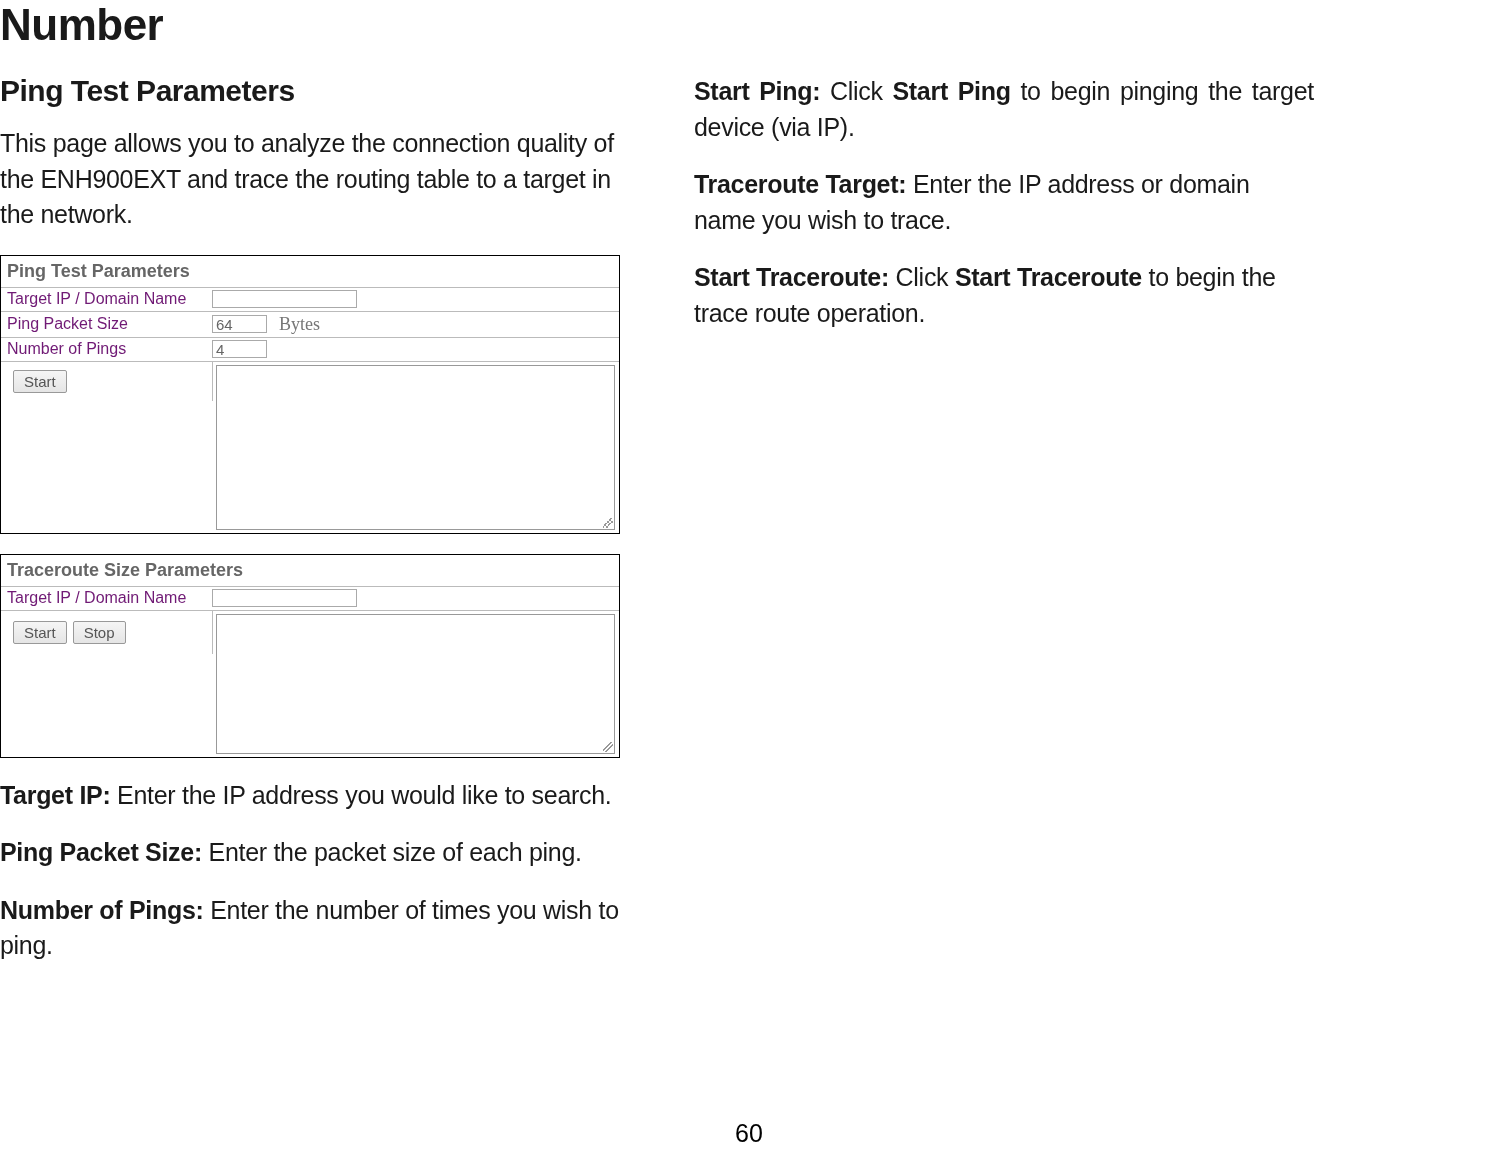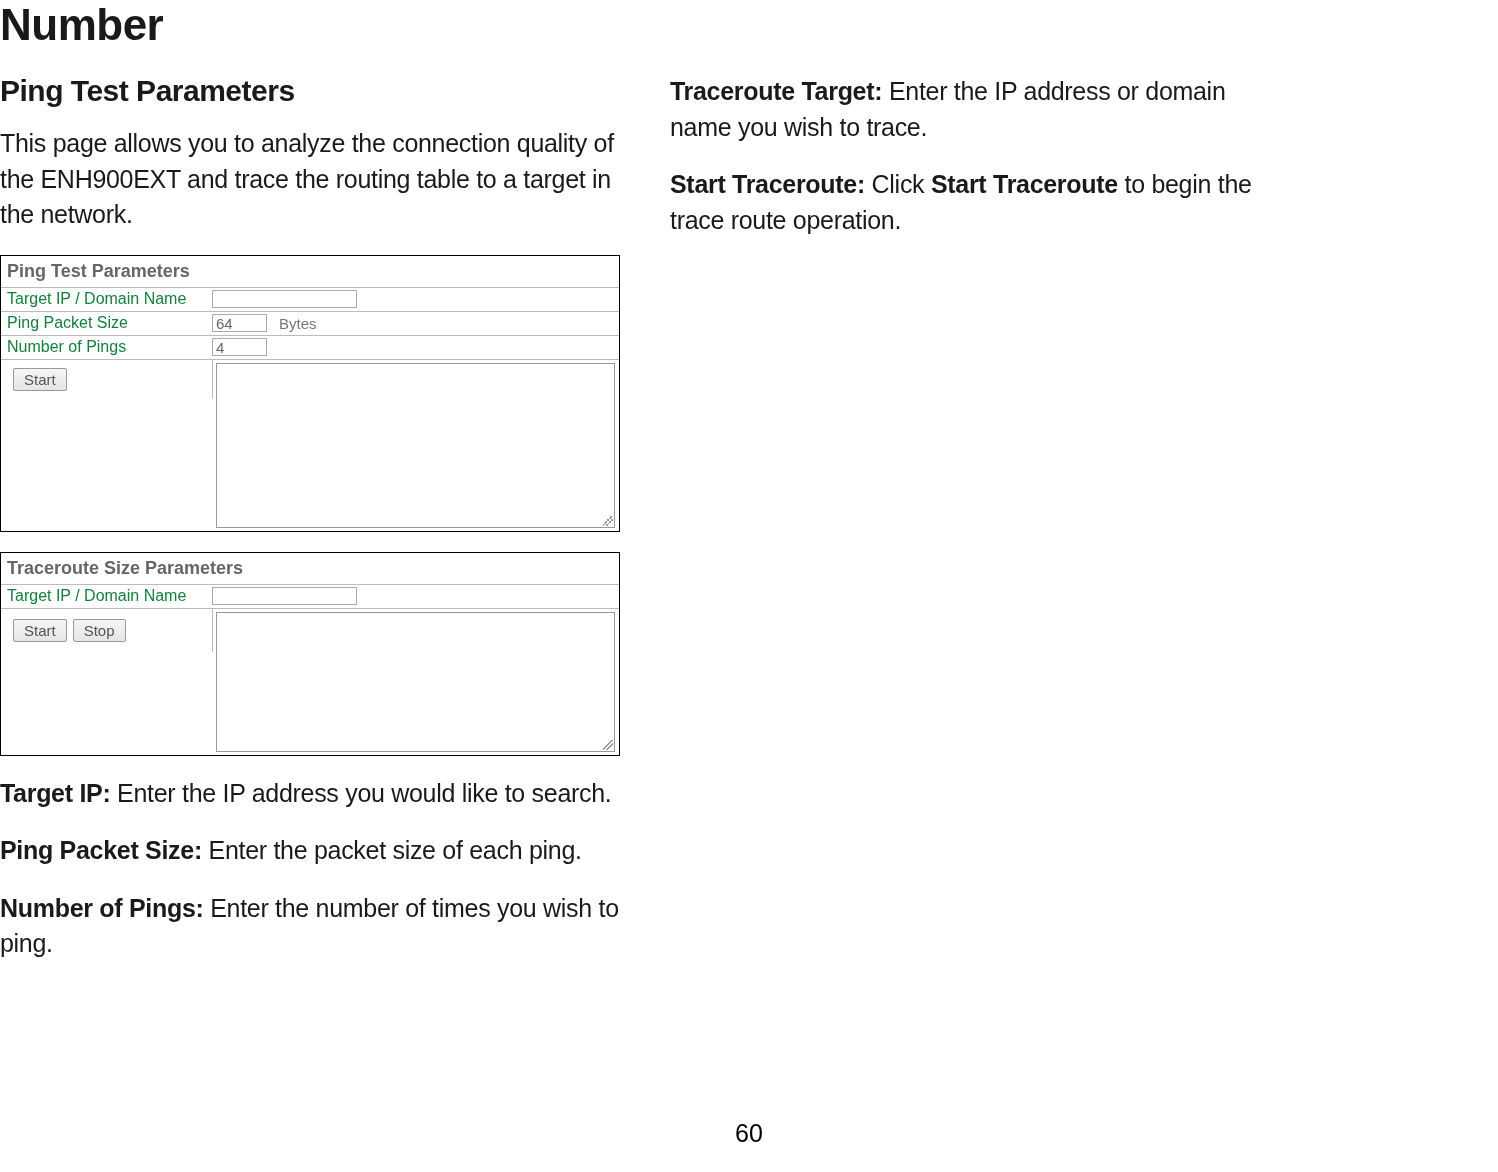--- a/index.html
+++ b/index.html
@@ -23,21 +23,21 @@
       letter-spacing: -0.5px;
     }
     h2 {
       font-size: 30px;
       font-weight: bold;
       margin-bottom: 18px;
       letter-spacing: -0.5px;
     }
     .page-content {
       display: flex;
-      gap: 40px;
+      gap: 64px;
       padding: 2px 0;
     }
     .left-col {
       width: 620px;
     }
     .right-col {
       width: 620px;
       margin-left: 10px;
     }
     .body-text {
@@ -73,38 +73,38 @@
       padding: 2px 6px;
       min-height: 24px;
     }
     .ui-row:last-child {
       border-bottom: none;
     }
     .ui-label {
       width: 205px;
       font-family: Arial, sans-serif;
       font-size: 16px;
-      color: #15803d;
+      color: #701a75;
     }
     .ui-input {
       width: 145px;
       height: 18px;
       border: 1px solid #aaa;
       background: #fff;
       font-family: Arial, sans-serif;
       font-size: 15px;
       color: #666;
       padding: 0 3px;
     }
     .ui-input.narrow {
       width: 55px;
     }
     .ui-unit {
-      font-family: Liberation Sans, sans-serif;
-      font-size: 15px;
+      font-family: Liberation Serif, serif;
+      font-size: 18px;
       color: #777;
       margin-left: 12px;
     }
     .ui-button {
       font-family: Arial, sans-serif;
       font-size: 15px;
       color: #555;
       background: linear-gradient(#f5f5f5, #e5e5e5);
       border: 1px solid #999;
       border-radius: 2px;
@@ -217,20 +217,23 @@
     <p class="body-text">
       <b>Ping Packet Size:</b><span> Enter the packet size of each ping.</span>
     </p>
 
     <p class="body-text">
       <b>Number of Pings:</b><span> Enter the number of times you wish to ping.</span>
     </p>
   </div>
 
   <div class="right-col">
+    <p class="body-text justify">
+      <b>Start Ping:</b><span> Click </span><b>Start Ping</b><span> to begin pinging the target device (via IP).</span>
+    </p>
 
     <p class="body-text">
       <b>Traceroute Target:</b><span> Enter the IP address or domain name you wish to trace.</span>
     </p>
 
     <p class="body-text">
       <b>Start Traceroute:</b><span> Click </span><b>Start Traceroute</b><span> to begin the trace route operation.</span>
     </p>
   </div>
 </div>

